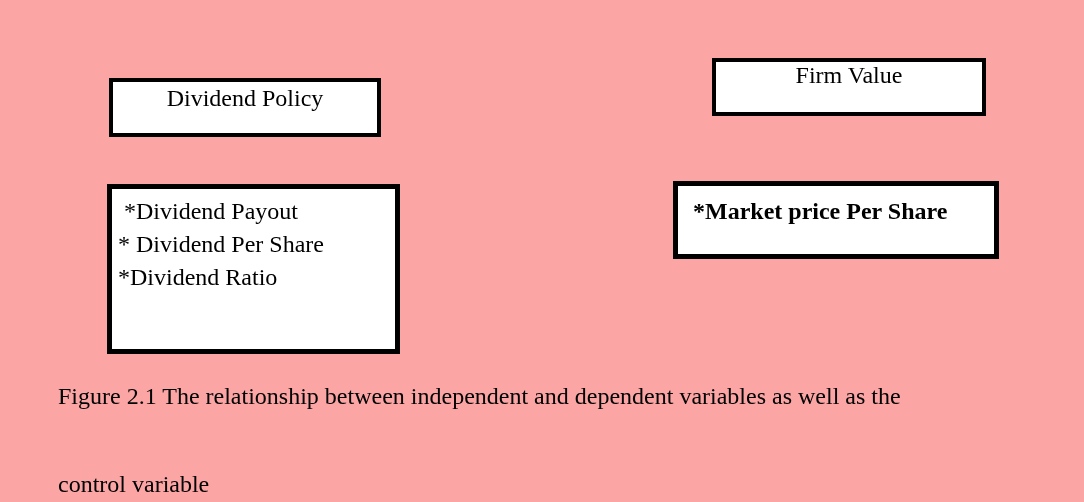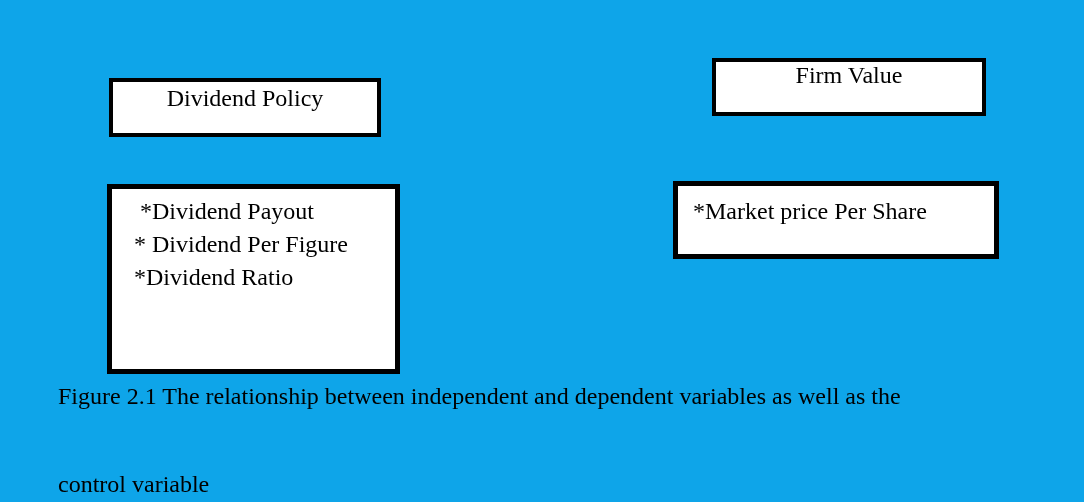--- a/index.html
+++ b/index.html
@@ -4,21 +4,21 @@
 <style>
   html, body {
     margin: 0;
     padding: 0;
     background: #ffffff;
   }
   .canvas {
     position: relative;
     width: 1084px;
     height: 502px;
-    background: #0ea5e9;
+    background: #fca5a5;
     color: #000000;
     font-family: "Liberation Serif", "DejaVu Serif", serif;
     font-size: 24px;
     overflow: hidden;
   }
   .box {
     position: absolute;
     box-sizing: border-box;
     background: #ffffff;
     border: 4px solid #000000;
@@ -39,39 +39,40 @@
     height: 58px;
     display: flex;
     align-items: flex-start;
     justify-content: center;
     line-height: 1.15;
   }
   .box-list-left {
     left: 107px;
     top: 184px;
     width: 293px;
-    height: 190px;
+    height: 170px;
     border-width: 5px;
-    padding: 6px 4px 0 22px;
+    padding: 6px 4px 0 6px;
   }
   .box-list-left .list-line {
     line-height: 33px;
     white-space: pre-wrap;
   }
   .box-list-right {
     left: 673px;
     top: 181px;
     width: 326px;
     height: 78px;
     border-width: 5px;
     padding: 12px 4px 0 15px;
   }
   .box-list-right .list-line {
     line-height: 1.15;
     white-space: pre-wrap;
+    font-weight: bold;
   }
   .caption-line {
     position: absolute;
     left: 58px;
     line-height: 1.2;
     white-space: pre;
   }
   .caption-line-1 { top: 382px; }
   .caption-line-2 { top: 470px; }
 </style>
@@ -83,21 +84,21 @@
   <div class="box box-title-left">
     <span>Dividend Policy</span>
   </div>
 
   <div class="box box-title-right">
     <span>Firm Value</span>
   </div>
 
   <div class="box box-list-left">
     <div class="list-line"> *Dividend Payout</div>
-    <div class="list-line">* Dividend Per Figure</div>
+    <div class="list-line">* Dividend Per Share</div>
     <div class="list-line">*Dividend Ratio</div>
   </div>
 
   <div class="box box-list-right">
     <div class="list-line">*Market price Per Share</div>
   </div>
 
   <div class="caption-line caption-line-1">Figure 2.1 The relationship between independent and dependent variables as well as the</div>
   <div class="caption-line caption-line-2">control variable</div>
 

